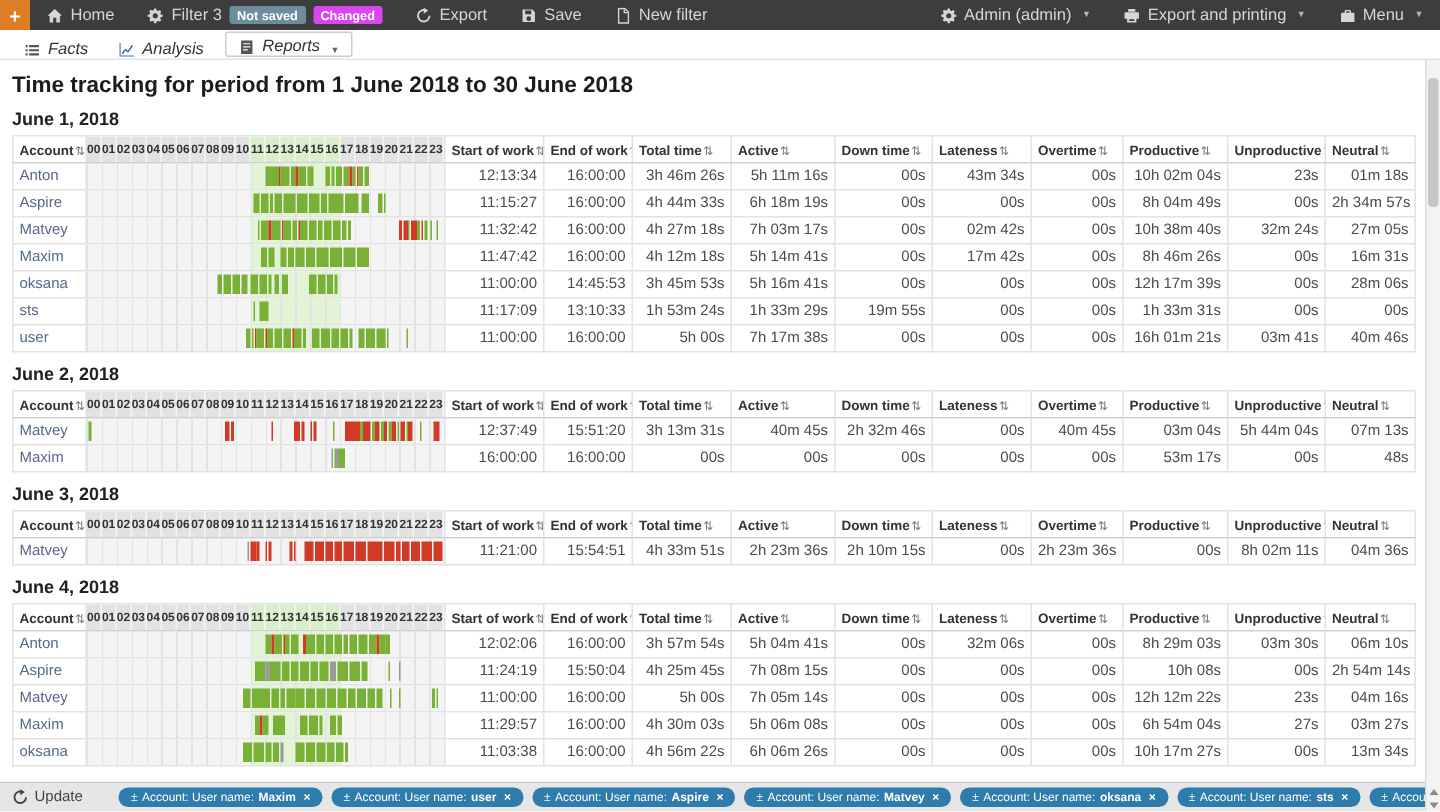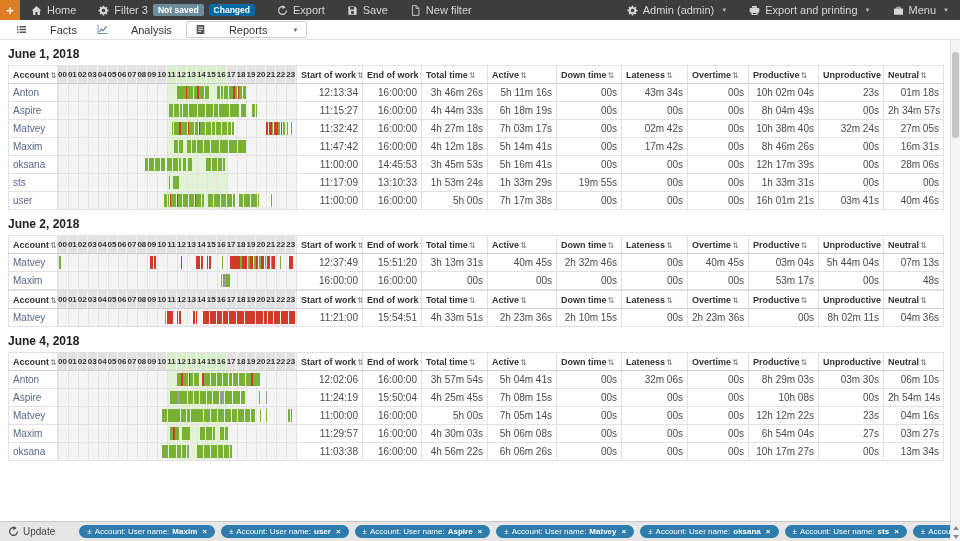--- a/index.html
+++ b/index.html
@@ -6,27 +6,27 @@
   body{width:960px;height:541px;overflow:hidden;position:relative;background:#fff;
        font-family:"Liberation Sans","DejaVu Sans",sans-serif;-webkit-font-smoothing:antialiased;}
   svg.ic{width:11px;height:11px;fill:currentColor;flex:none;}
   
   .topbar{height:20px;background:#3d3d3d;color:#d6d6d6;display:flex;align-items:stretch;font-size:11px;}
   .plusbox{width:20px;background:#dd7e27;color:#fff;display:flex;align-items:center;justify-content:center;
            font-size:13px;font-weight:bold;cursor:pointer;}
   .tb-item{display:flex;align-items:center;gap:5px;padding:0 11px;cursor:pointer;white-space:nowrap;}
   .badge{font-size:8.5px;padding:1px 5px;border-radius:2px;color:#fff;font-weight:bold;}
   .badge-ns{background:#6e8d9c;}
-  .badge-ch{background:#0369a1;}
+  .badge-ch{background:#d946ef;}
   .caret{font-size:6px;color:#b5b5b5;margin-left:2px;}
   .tb-right{margin-left:auto;display:flex;}
   
   .tabbar{height:19px;background:#fff;border-bottom:1px solid #e3e3e3;display:flex;align-items:center;
           font-size:11px;color:#333;padding-left:6px;}
-  .tab{display:flex;align-items:center;gap:23px;padding:0 10px;cursor:pointer;height:100%;}
+  .tab{display:flex;align-items:flex-end;gap:5px;padding:0 10px;cursor:pointer;height:100%;font-style:italic;}
   .tab svg{color:#555;}
   .tab-analysis svg{color:#3a6ea5;}
   .tab-reports{border:1px solid #ccc;border-radius:2px;height:15px;margin-left:4px;padding:0 8px;}
   
   .content{position:relative;height:481px;padding:0 10px 0 8px;overflow:hidden;background:#fff;}
   h1{font-size:15px;margin:8px 0 3px;color:#1c1c1c;font-weight:bold;}
   .day h2{font-size:12px;margin:7px 0 4px;color:#222;font-weight:bold;}
   table{border-collapse:collapse;table-layout:fixed;width:935px;}
   col.c-acc{width:49px}col.c-tl{width:239px}col.c-w59{width:59px}col.c-w60{width:60px}
   col.c-w61{width:61px}col.c-w65{width:65px}col.c-w66{width:66px}col.c-w69{width:69px}col.c-w70{width:70px}
@@ -183,20 +183,21 @@
   <div class="tab tab-reports">
     <svg class="ic" viewBox="0 0 16 16">
         <use href="#i-doc"></use>
       </svg>
     <span>Reports</span>
     <span class="caret" style="color:#666">▼</span>
   </div>
 </div>
 
 <div class="content">
+  <h1>Time tracking for period from 1 June 2018 to 30 June 2018</h1>
   <div id="sections">
       <div class="day">
         <h2>June 1, 2018</h2>
         <table>
           <colgroup>
             <col class="c-acc">
             <col class="c-tl">
             <col class="c-w66">
             <col class="c-w59">
             <col class="c-w66">
@@ -594,20 +595,21 @@
               <td class="td-val">00s</td>
               <td class="td-val">00s</td>
               <td class="td-val">53m 17s</td>
               <td class="td-val">00s</td>
               <td class="td-val">48s</td>
             </tr>
           </tbody>
         </table>
       </div>
       <div class="day">
+        <h2>June 3, 2018</h2>
         <table>
           <colgroup>
             <col class="c-acc">
             <col class="c-tl">
             <col class="c-w66">
             <col class="c-w59">
             <col class="c-w66">
             <col class="c-w69">
             <col class="c-w65">
             <col class="c-w66">

